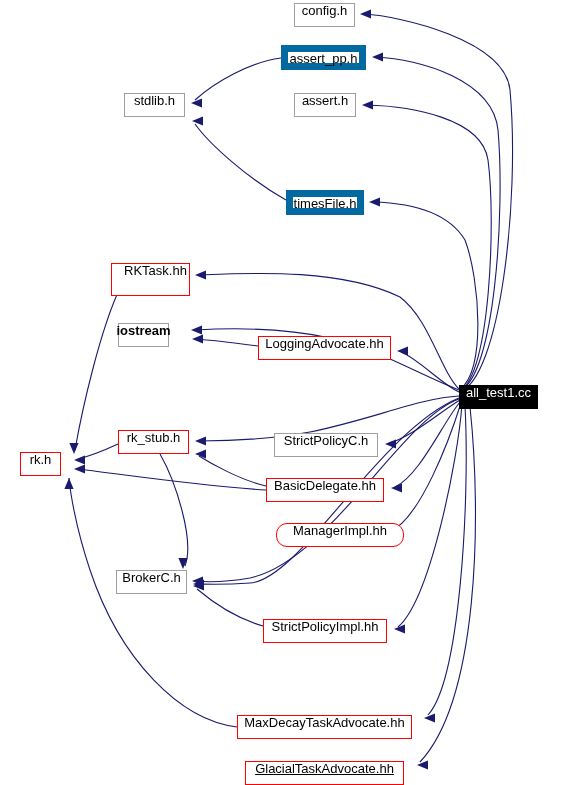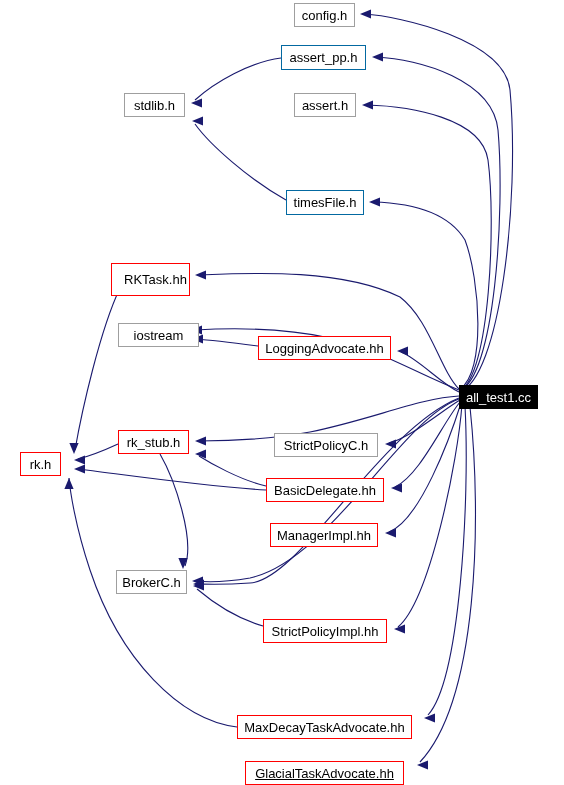--- a/index.html
+++ b/index.html
@@ -28,34 +28,33 @@
     stroke-width: 1.1;
   }
   .arrow-head {
     fill: #1a1a6e;
     stroke: none;
   }
   .graph-node {
     position: absolute;
     box-sizing: border-box;
     display: flex;
-    align-items: center;
     justify-content: center;
     background: #ffffff;
     font-size: 13px;
     line-height: 1;
     color: #000000;
     white-space: nowrap;
     letter-spacing: 0px;
   }
   .graph-node.border-gray {
     border: 1px solid #9f9f9f;
   }
   .graph-node.border-black {
-    border: 1px solid #0369a1;
+    border: 7px solid #0369a1;
   }
   .graph-node.border-red {
     border: 1px solid #ff0000;
   }
   .graph-node.fill-black {
     background: #000000;
     color: #ffffff;
     border: 1px solid #000000;
   }
 </style>
@@ -129,42 +128,42 @@
       </div>
       <div class="graph-node border-gray" style="left: 294px; top: 93px; width: 62px; height: 24px;">
         <span>assert.h</span>
       </div>
       <div class="graph-node border-black" style="left: 286px; top: 190px; width: 78px; height: 25px;">
         <span>timesFile.h</span>
       </div>
       <div class="graph-node border-red" style="left: 111px; top: 263px; width: 79px; height: 33px; padding-left: 10px;">
         <span>RKTask.hh</span>
       </div>
-      <div class="graph-node border-gray" style="left: 118px; top: 323px; width: 81px; height: 24px;">
+      <div class="graph-node border-gray" style="left: 118px; top: 323px; width: 51px; height: 24px; font-weight: bold;">
         <span>iostream</span>
       </div>
       <div class="graph-node border-red" style="left: 258px; top: 336px; width: 133px; height: 24px;">
         <span>LoggingAdvocate.hh</span>
       </div>
       <div class="graph-node fill-black" style="left: 459px; top: 385px; width: 79px; height: 24px;">
         <span>all_test1.cc</span>
       </div>
       <div class="graph-node border-red" style="left: 118px; top: 430px; width: 71px; height: 24px;">
         <span>rk_stub.h</span>
       </div>
       <div class="graph-node border-gray" style="left: 274px; top: 433px; width: 104px; height: 24px;">
         <span>StrictPolicyC.h</span>
       </div>
       <div class="graph-node border-red" style="left: 20px; top: 452px; width: 41px; height: 24px;">
         <span>rk.h</span>
       </div>
       <div class="graph-node border-red" style="left: 266px; top: 478px; width: 118px; height: 24px;">
         <span>BasicDelegate.hh</span>
       </div>
-      <div class="graph-node border-red" style="left: 270px; top: 523px; width: 108px; height: 24px;">
+      <div class="graph-node border-red" style="left: 276px; top: 523px; width: 128px; height: 24px; border-radius: 11px;">
         <span>ManagerImpl.hh</span>
       </div>
       <div class="graph-node border-gray" style="left: 116px; top: 570px; width: 71px; height: 24px;">
         <span>BrokerC.h</span>
       </div>
       <div class="graph-node border-red" style="left: 263px; top: 619px; width: 124px; height: 24px;">
         <span>StrictPolicyImpl.hh</span>
       </div>
       <div class="graph-node border-red" style="left: 237px; top: 715px; width: 175px; height: 24px;">
         <span>MaxDecayTaskAdvocate.hh</span>

